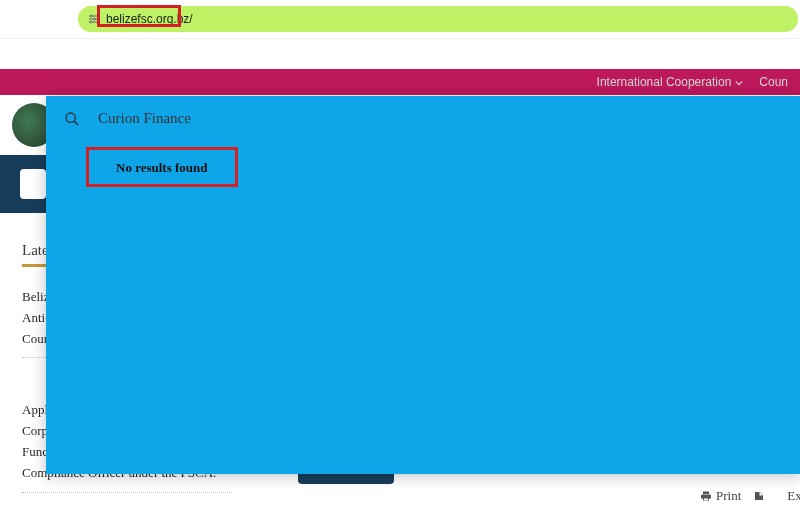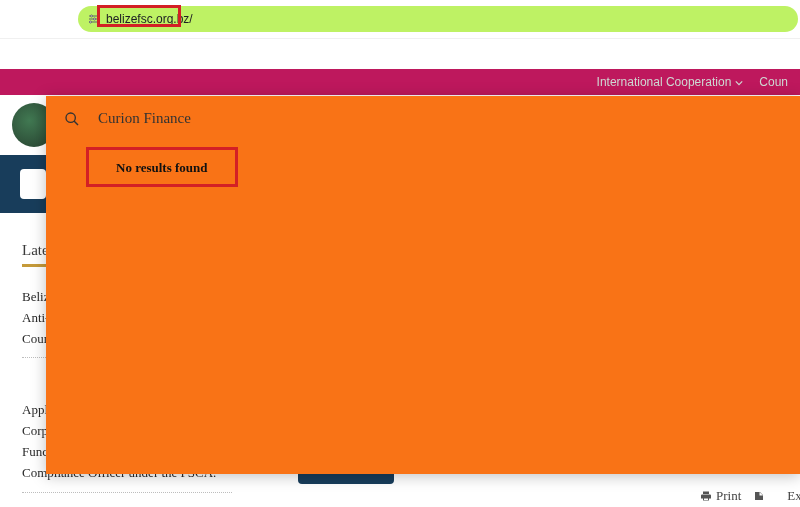--- a/index.html
+++ b/index.html
@@ -175,21 +175,21 @@
       height: 12px;
     }
 
     
     .overlay {
       position: absolute;
       left: 46px;
       top: 96px;
       width: 754px;
       height: 378px;
-      background: #f97316;
+      background: #0ea5e9;
       box-shadow: 0 2px 14px rgba(0,0,0,0.25);
       z-index: 100;
     }
     .overlay-header {
       display: flex;
       align-items: center;
       padding: 14px 18px;
       gap: 18px;
     }
     .search-icon {

